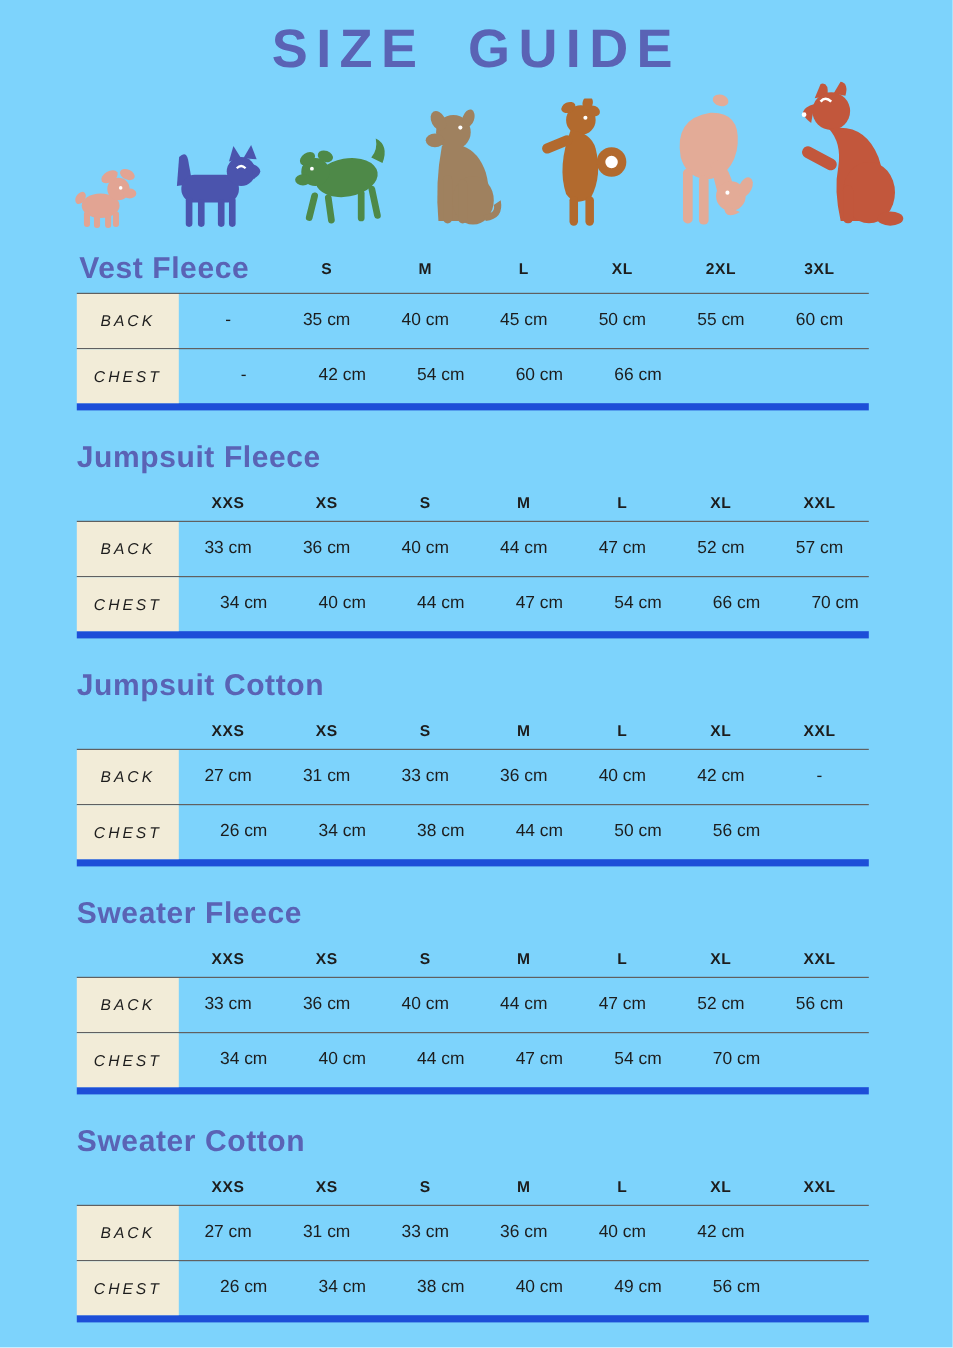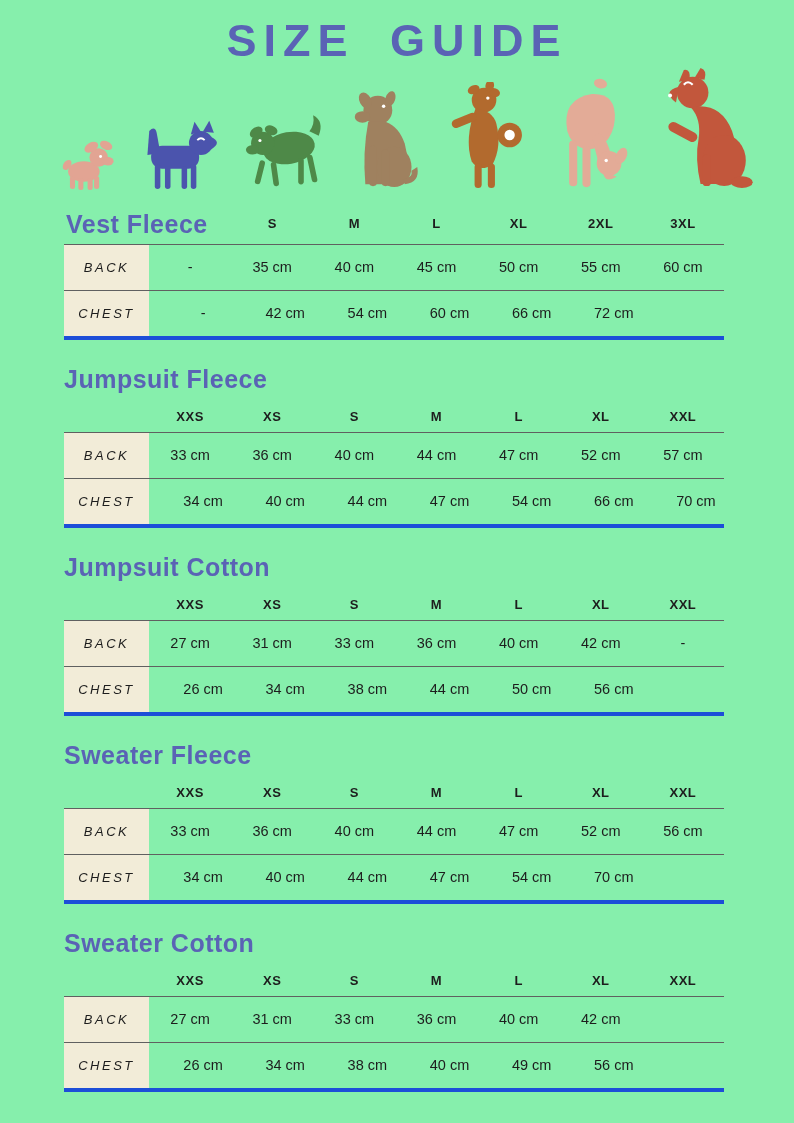--- a/index.html
+++ b/index.html
@@ -1,17 +1,17 @@
 <!DOCTYPE html>
 <html><head>
 <meta charset="utf-8">
 <style>
   html,body{margin:0;padding:0;background:#fff;}
   body{font-family:"Liberation Sans",sans-serif;color:#1d1d1d;}
-  .page{width:794px;height:1123px;position:relative;overflow:hidden;background:#86efac;}
+  .page{width:794px;height:1123px;position:relative;overflow:hidden;background:#7dd3fc;}
 
   .page-title{margin:0;padding-top:16px;text-align:center;font-size:45px;font-weight:800;
     letter-spacing:7px;word-spacing:16px;color:#5a63b5;line-height:1.1;}
 
   .dogs-row{display:flex;align-items:flex-end;justify-content:space-between;
     height:122px;margin:2px 40px 0 56px;}
   svg.dog{display:block;}
   .d1{height:52px;width:65px}
   .d2{height:72px;width:85px}
   .d3{height:84px;width:86px}
@@ -28,21 +28,21 @@
   .head-wrap{position:relative;height:40px;}
   .head-wrap .section-title{position:absolute;left:2px;top:5px;}
   .head-wrap .sizes-row{height:40px;margin-top:0;}
 
   .sizes-row{display:grid;grid-template-columns:85px repeat(7,1fr);align-items:center;
     height:30px;margin-top:8px;}
   .size-cell{text-align:center;font-size:13px;font-weight:bold;letter-spacing:.5px;}
 
   .trow{display:grid;grid-template-columns:85px repeat(7,1fr);align-items:stretch;
     height:45px;border-top:1px solid #606060;}
-  .trow.last{border-bottom:4px solid #1d4ed8;gap:26px;}
+  .trow.last{border-bottom:6px solid #1d4ed8;gap:26px;}
   .row-label{background:#f2ecd8;display:flex;align-items:center;justify-content:center;
     font-size:13px;letter-spacing:2.5px;font-style:italic;}
   .val-cell{display:flex;align-items:center;justify-content:center;font-size:14.5px;}
 </style>
 </head>
 <body>
 
 <div class="page">
 
   <h1 class="page-title">SIZE GUIDE</h1>
@@ -178,21 +178,20 @@
         <div class="val-cell">55 cm</div>
         <div class="val-cell">60 cm</div>
       </div>
       <div class="trow last">
         <div class="row-label">CHEST</div>
         <div class="val-cell">-</div>
         <div class="val-cell">42 cm</div>
         <div class="val-cell">54 cm</div>
         <div class="val-cell">60 cm</div>
         <div class="val-cell">66 cm</div>
-        <div class="val-cell">72 cm</div>
       </div>
     </section>
 
     <section class="size-section">
       <h2 class="section-title">Jumpsuit Fleece</h2>
       <div class="sizes-row">
         <div class="spacer"></div>
         <div class="size-cell">XXS</div>
         <div class="size-cell">XS</div>
         <div class="size-cell">S</div>

